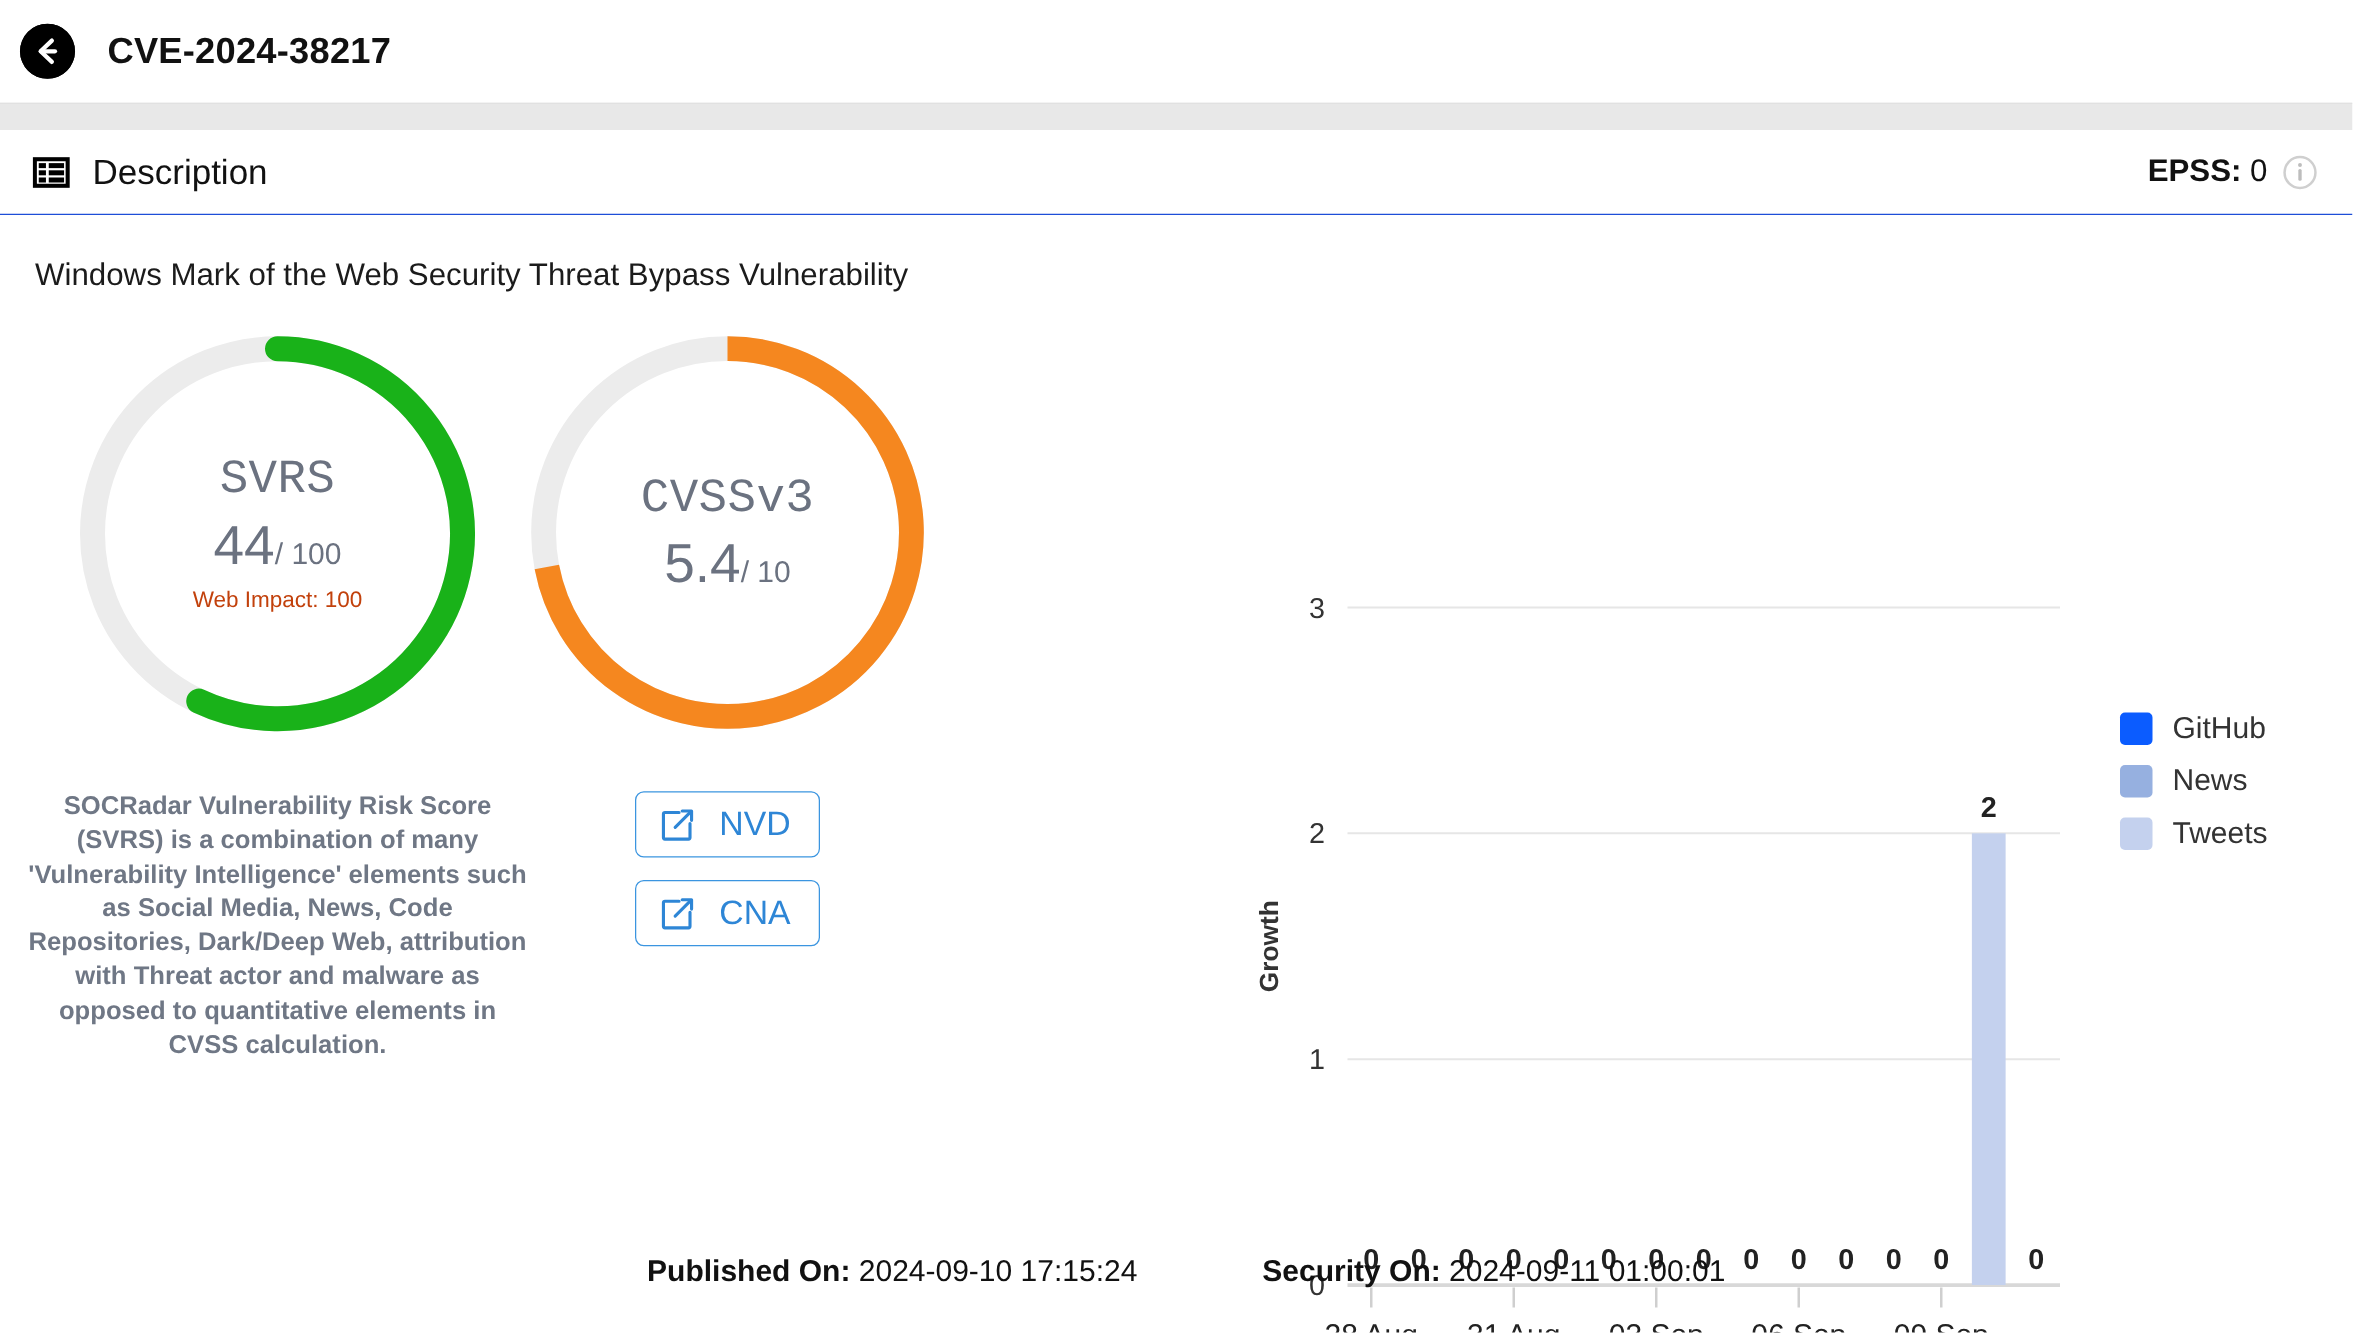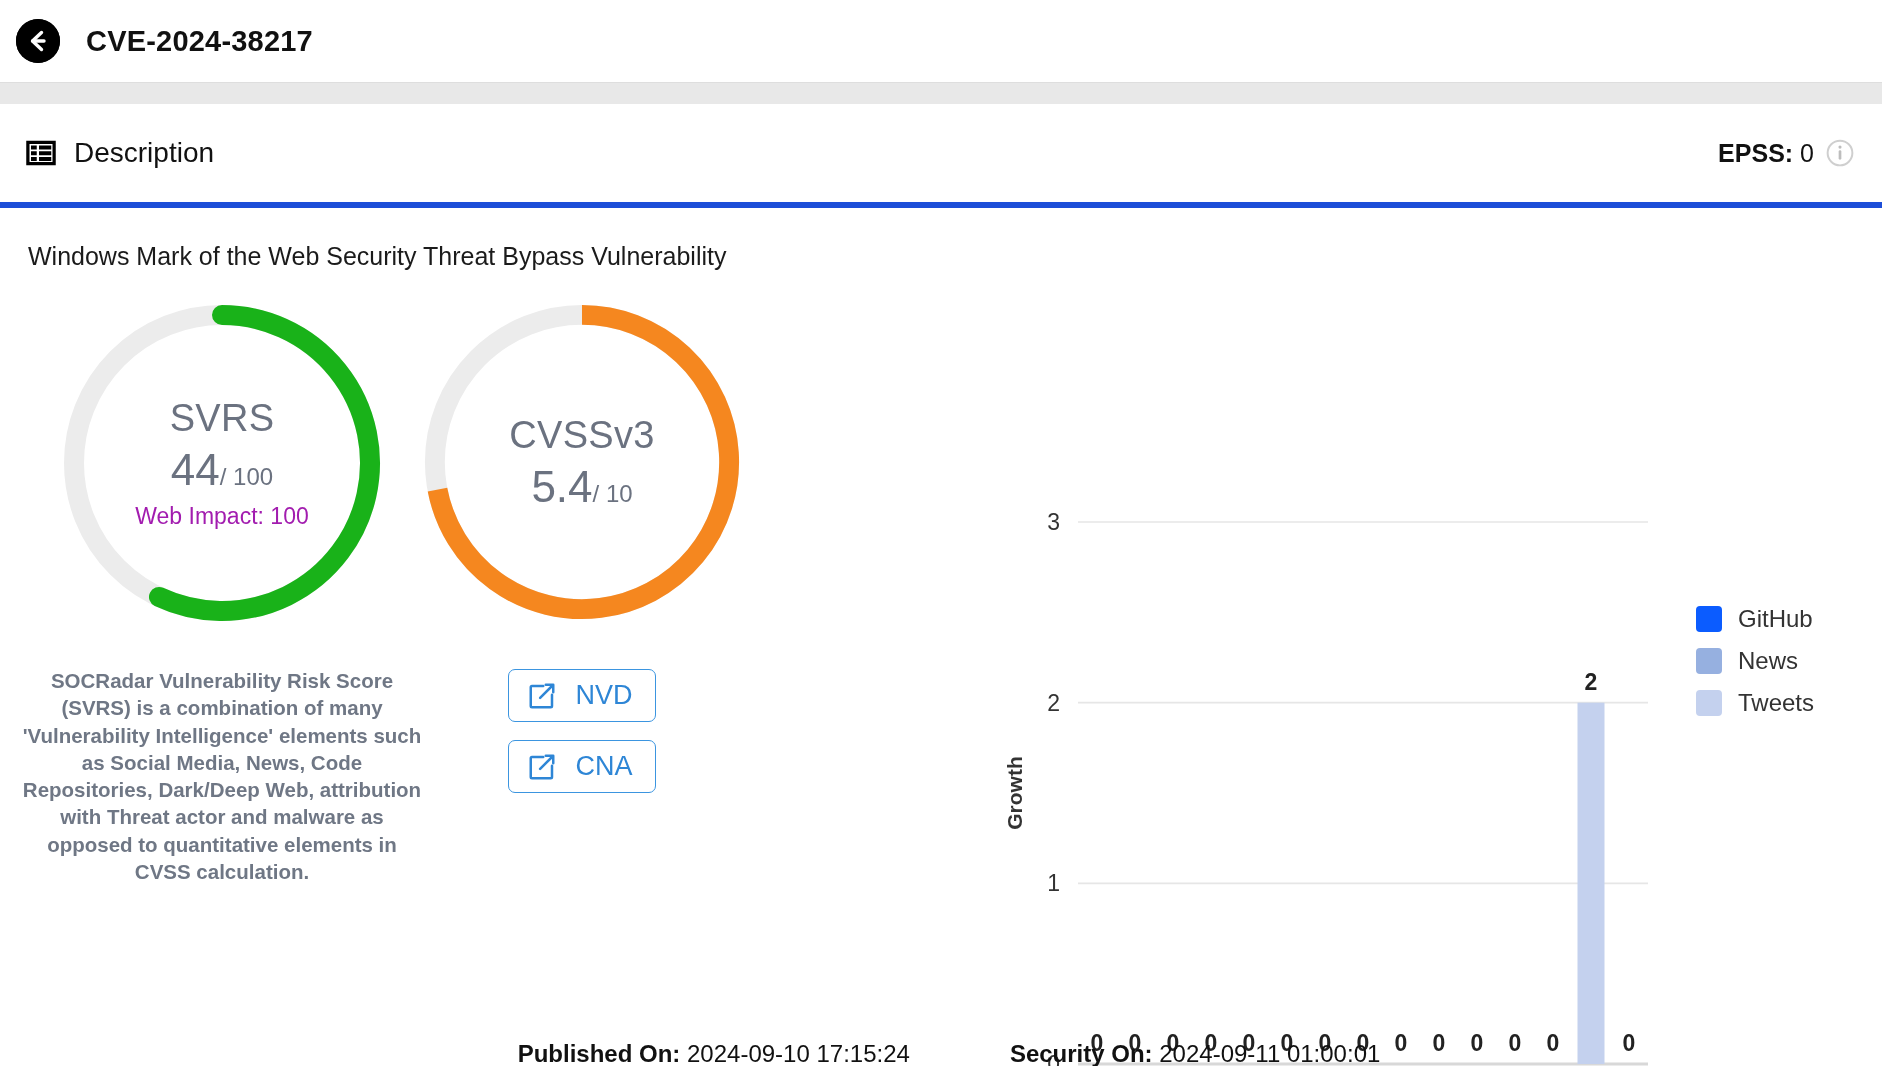--- a/index.html
+++ b/index.html
@@ -42,25 +42,25 @@
 
   
   .band {
     height: 22px;
     background: #e8e8e8;
     box-shadow: inset 0 1px 0 #dedede;
   }
 
   
   .desc-head {
-    height: 104px;
+    height: 68px;
     display: flex;
     align-items: center;
     padding: 0 28px 0 26px;
-    border-bottom: 6px solid #1d4ed8;
+    border-bottom: 1px solid #1d4ed8;
     background: #ffffff;
   }
   .desc-head-left { display: flex; align-items: center; }
   .desc-icon { width: 30px; height: 30px; flex: 0 0 auto; }
   .desc-label {
     font-size: 28px;
     color: #111111;
     margin-left: 18px;
     font-weight: 400;
   }
@@ -119,38 +119,39 @@
     left: 0; right: 0; top: 50%;
     transform: translateY(-50%);
     text-align: center;
     pointer-events: none;
   }
   .gauge-name {
     font-size: 38px;
     color: #6b7280;
     line-height: 1.18;
     letter-spacing: .3px;
+    font-family: Liberation Mono, monospace;
   }
   .gauge-score {
     margin-top: 6px;
     line-height: 1.05;
     white-space: nowrap;
   }
   .gauge-score .val {
     font-size: 44px;
     color: #6b7280;
   }
   .gauge-score .max {
     font-size: 24px;
     color: #6b7280;
   }
   .gauge-sub {
     margin-top: 10px;
-    font-size: 23px;
-    color: #a21caf;
+    font-size: 18px;
+    color: #c2410c;
   }
 
   .svrs-note {
     width: 410px;
     margin-top: 34px;
     font-size: 20.5px;
     line-height: 1.33;
     font-weight: bold;
     color: #6f7785;
     text-align: center;

